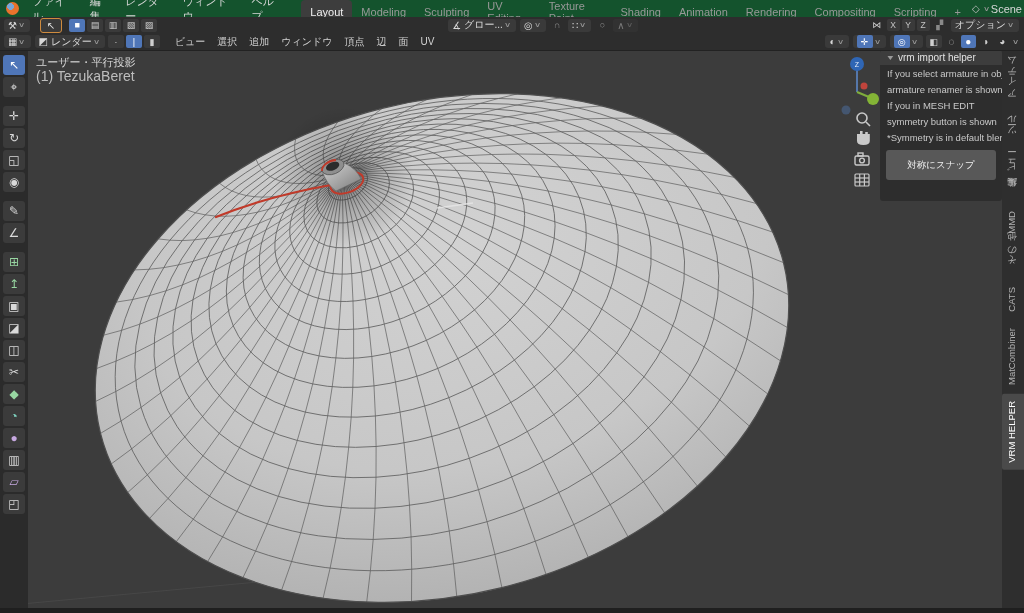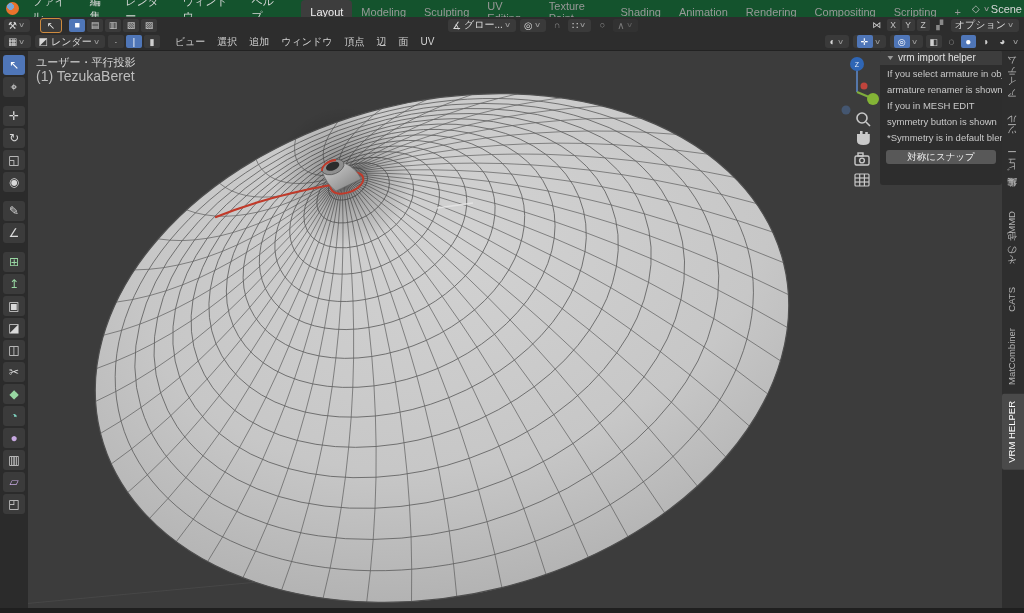--- a/index.html
+++ b/index.html
@@ -50,21 +50,21 @@
   
   #view-labels{left:36px;top:55px;z-index:3;font-size:11px;line-height:14px;color:#d8d8d8}
   #view-labels .sub{font-size:14px;color:#bdbdbd}
   #scene-svg{left:0;top:0;z-index:1}
   
   #npanel{left:880px;top:50px;width:122px;z-index:4;background:rgba(45,45,45,0.96);
           border-radius:0 0 3px 3px;font-size:9.5px;padding-bottom:20px}
   #npanel .phead{background:#3d3d3d;border-radius:3px 3px 0 0;display:flex;align-items:center;
           height:15px;padding:0 5px;color:#e2e2e2;font-size:10px}
   #npanel .pline{padding:3px 7px 2px 7px;color:#c9c9c9;white-space:nowrap;overflow:hidden}
-  #snap-btn{margin:5px 6px 1px 6px;height:14px;background:#585858;border-radius:3px;display:flex;
+  #snap-btn{margin:5px 6px 1px 6px;height:30px;background:#585858;border-radius:3px;display:flex;
           align-items:center;justify-content:center;color:#f0f0f0;font-size:9.5px}
   
   #tabstrip{left:1002px;top:50px;width:22px;height:563px;background:#2e2e2e;z-index:4;
           display:flex;flex-direction:column;align-items:stretch;padding-top:2px;box-sizing:border-box}
   .vtab{writing-mode:vertical-rl;transform:rotate(180deg);font-size:9.5px;color:#b2b2b2;
         padding:7px 4px;text-align:center;border-radius:0 2px 2px 0;margin:1px 0;white-space:nowrap}
   .vtab.active{background:#4a4a4a;color:#ffffff}
   
   #statusbar{left:0;bottom:0;width:1024px;height:5px;background:#1f1f1f;z-index:6}
 </style>

